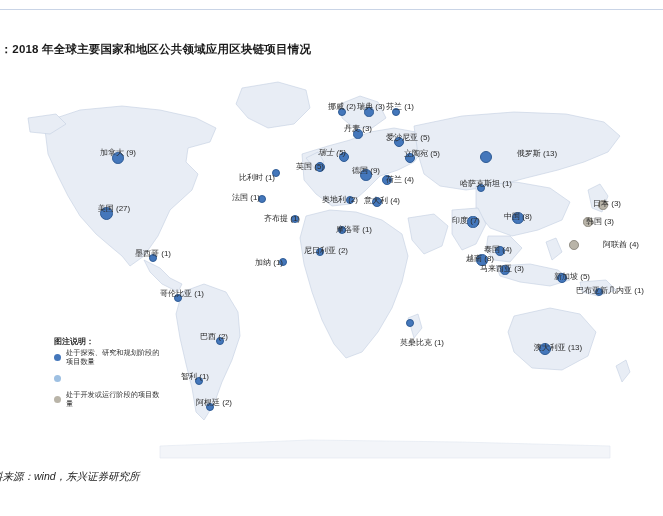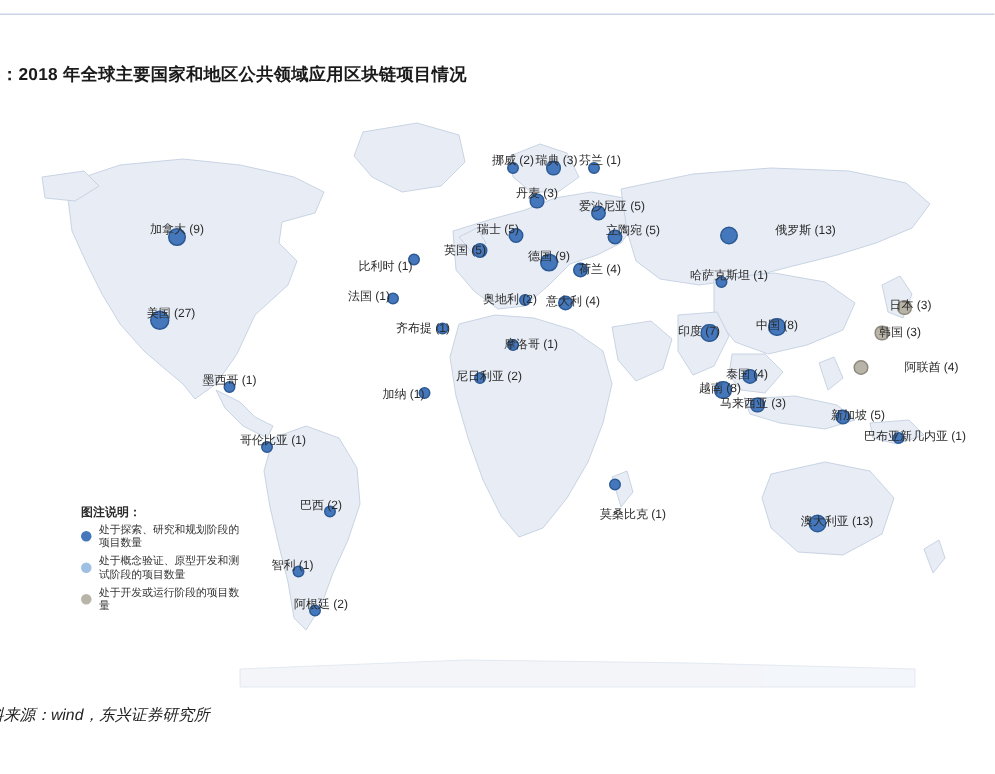--- a/index.html
+++ b/index.html
@@ -199,21 +199,21 @@
         <div class="mlabel" style="left: 332px; top: 31px;">挪威 (2)</div>
         <div class="marker blue" style="left: 354.355px; top: 37.3546px; width: 9.2909px; height: 9.2909px;"></div>
         <div class="mlabel" style="left: 361px; top: 31px;">瑞典 (3)</div>
         <div class="marker blue" style="left: 382.05px; top: 38.05px; width: 7.9px; height: 7.9px;"></div>
         <div class="mlabel" style="left: 390px; top: 31px;">芬兰 (1)</div>
         <div class="marker blue" style="left: 343.355px; top: 59.3546px; width: 9.2909px; height: 9.2909px;"></div>
         <div class="mlabel" style="left: 348px; top: 53px;">丹麦 (3)</div>
         <div class="marker blue" style="left: 383.876px; top: 66.8757px; width: 10.2485px; height: 10.2485px;"></div>
         <div class="mlabel" style="left: 398px; top: 62px;">爱沙尼亚 (5)</div>
         <div class="marker blue" style="left: 328.876px; top: 81.8757px; width: 10.2485px; height: 10.2485px;"></div>
-        <div class="mlabel" style="left: 322px; top: 77px;">瑞士 (5)</div>
+        <div class="mlabel" style="left: 322px; top: 77px; font-style: italic;">瑞士 (5)</div>
         <div class="marker blue" style="left: 394.876px; top: 82.8757px; width: 10.2485px; height: 10.2485px;"></div>
         <div class="mlabel" style="left: 412px; top: 78px;">立陶宛 (5)</div>
         <div class="marker blue" style="left: 469.575px; top: 80.5747px; width: 12.8505px; height: 12.8505px;"></div>
         <div class="mlabel" style="left: 482px; top: 78px; margin-left: 45px;">俄罗斯 (13)</div>
         <div class="marker blue" style="left: 262.05px; top: 99.05px; width: 7.9px; height: 7.9px;"></div>
         <div class="mlabel" style="left: 247px; top: 102px;">比利时 (1)</div>
         <div class="marker blue" style="left: 304.876px; top: 91.8757px; width: 10.2485px; height: 10.2485px;"></div>
         <div class="mlabel" style="left: 300px; top: 91px;">英国 (5)</div>
         <div class="marker blue" style="left: 350.15px; top: 99.15px; width: 11.7px; height: 11.7px;"></div>
         <div class="mlabel" style="left: 356px; top: 95px;">德国 (9)</div>
@@ -262,21 +262,20 @@
       </div>
 
     <div id="legend">
       <div class="legend-title">图注说明：</div>
       <div class="legend-row" style="top:16px">
         <span class="swatch" style="background:#4477bb"></span>
         <span class="ltext">处于探索、研究和规划阶段的项目数量</span>
       </div>
       <div class="legend-row" style="top:37px">
         <span class="swatch" style="background:#9ec0e2"></span>
-        <span class="ltext">处于概念验证、原型开发和测试阶段的项目数量</span>
       </div>
       <div class="legend-row" style="top:58px">
         <span class="swatch" style="background:#b9b4a8"></span>
         <span class="ltext">处于开发或运行阶段的项目数量</span>
       </div>
     </div>
   </div>
 
   <div class="source-note">料来源：wind，东兴证券研究所</div>
 

